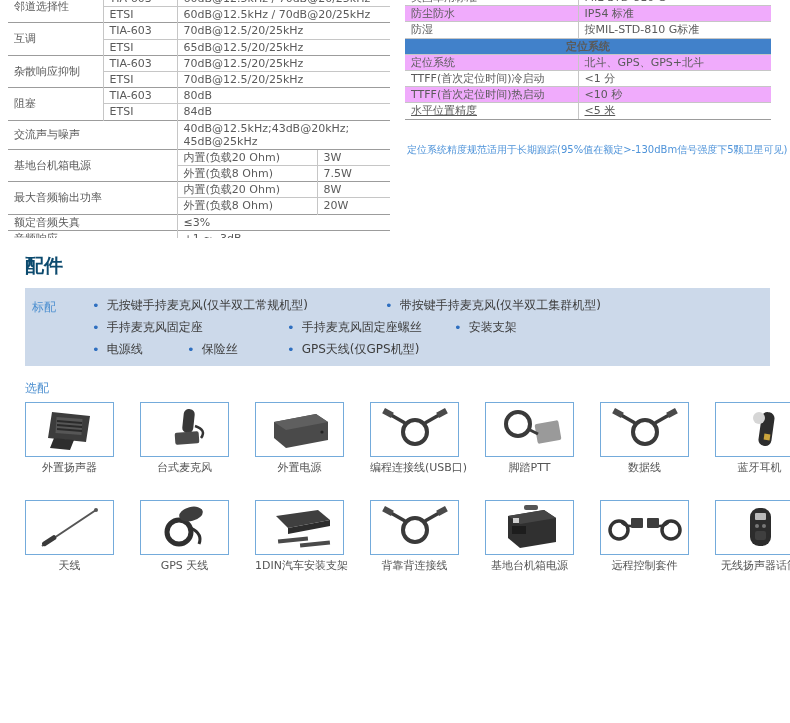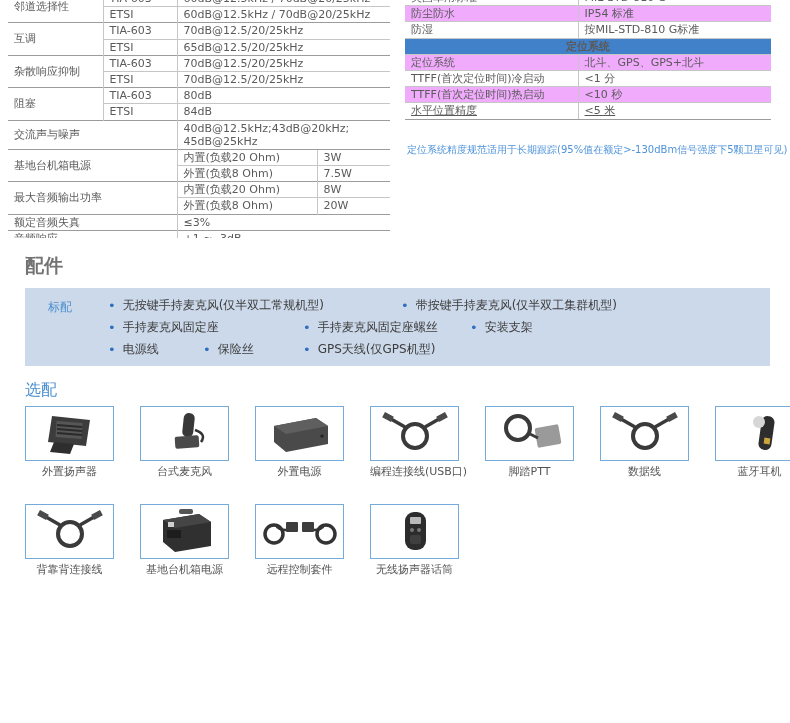--- a/index.html
+++ b/index.html
@@ -32,33 +32,33 @@
     background:#4181ca; color:#ffffff; font-weight:bold;
     font-size:13px; text-align:center; height:17px;
     border-top:1px solid #4181ca;
   }
   .note {
     position:absolute; left:407px; top:143px; width:380px;
     font-size:10px; color:#4e93d9; white-space:nowrap;
   }
 
   
-  .acc-title { margin:15px 0 9px 25px; font-size:19px; font-weight:bold; color:#737373; }
+  .acc-title { margin:15px 0 9px 25px; font-size:19px; font-weight:bold; color:#0c4a6e; }
   .std-box {
     margin-left:25px; width:745px; background:#ccd9ea;
-    display:flex; padding:6px 0 6px 16px;
+    display:flex; padding:6px 0 6px 0;
   }
   .std-label { width:67px; padding:5px 0 0 7px; font-size:12px; color:#4c8fd0; }
   .std-items { flex:1; }
   .std-row { display:flex; align-items:center; height:22px; }
   .std-item { font-size:12px; color:#3d3d3d; display:flex; align-items:center; }
   .bullet { color:#2f6fc0; font-size:13px; margin-right:7px; }
   .w-a{width:293px}.w-b{width:195px}.w-c{width:167px}.w-d{width:95px}.w-e{width:100px}
 
-  .opt-label { margin:14px 12px 5px 25px; font-size:16px; color:#4c8fd0; }
+  .opt-label { margin:14px 12px 5px 25px; font-size:12px; color:#4c8fd0; }
   .grid {
     margin-left:25px; width:740px;
     display:grid; grid-template-columns:repeat(8,89px);
     column-gap:4px; row-gap:9px;gap:26px;
   }
   .cell { width:89px; }
   .cell .img {
     height:55px; border:1px solid #74abdb; background:#fff;
     display:flex; align-items:center; justify-content:center;
   }
@@ -394,20 +394,44 @@
           <svg viewBox="0 0 80 48">
             <use href="#i-cable"></use>
           </svg>
         </div>
       <div class="cap">点火感应线</div>
     </div>
 
     <div class="cell">
       <div class="img">
           <svg viewBox="0 0 80 48">
+            <use href="#i-ant"></use>
+          </svg>
+        </div>
+      <div class="cap">天线</div>
+    </div>
+    <div class="cell">
+      <div class="img">
+          <svg viewBox="0 0 80 48">
+            <use href="#i-gps"></use>
+          </svg>
+        </div>
+      <div class="cap">GPS 天线</div>
+    </div>
+    <div class="cell">
+      <div class="img">
+          <svg viewBox="0 0 80 48">
+            <use href="#i-bracket"></use>
+          </svg>
+        </div>
+      <div class="cap">1DIN汽车安装支架</div>
+    </div>
+    <div class="cell">
+      <div class="img">
+          <svg viewBox="0 0 80 48">
             <use href="#i-cable"></use>
           </svg>
         </div>
       <div class="cap">背靠背连接线</div>
     </div>
     <div class="cell">
       <div class="img">
           <svg viewBox="0 0 80 48">
             <use href="#i-basepsu"></use>
           </svg>

